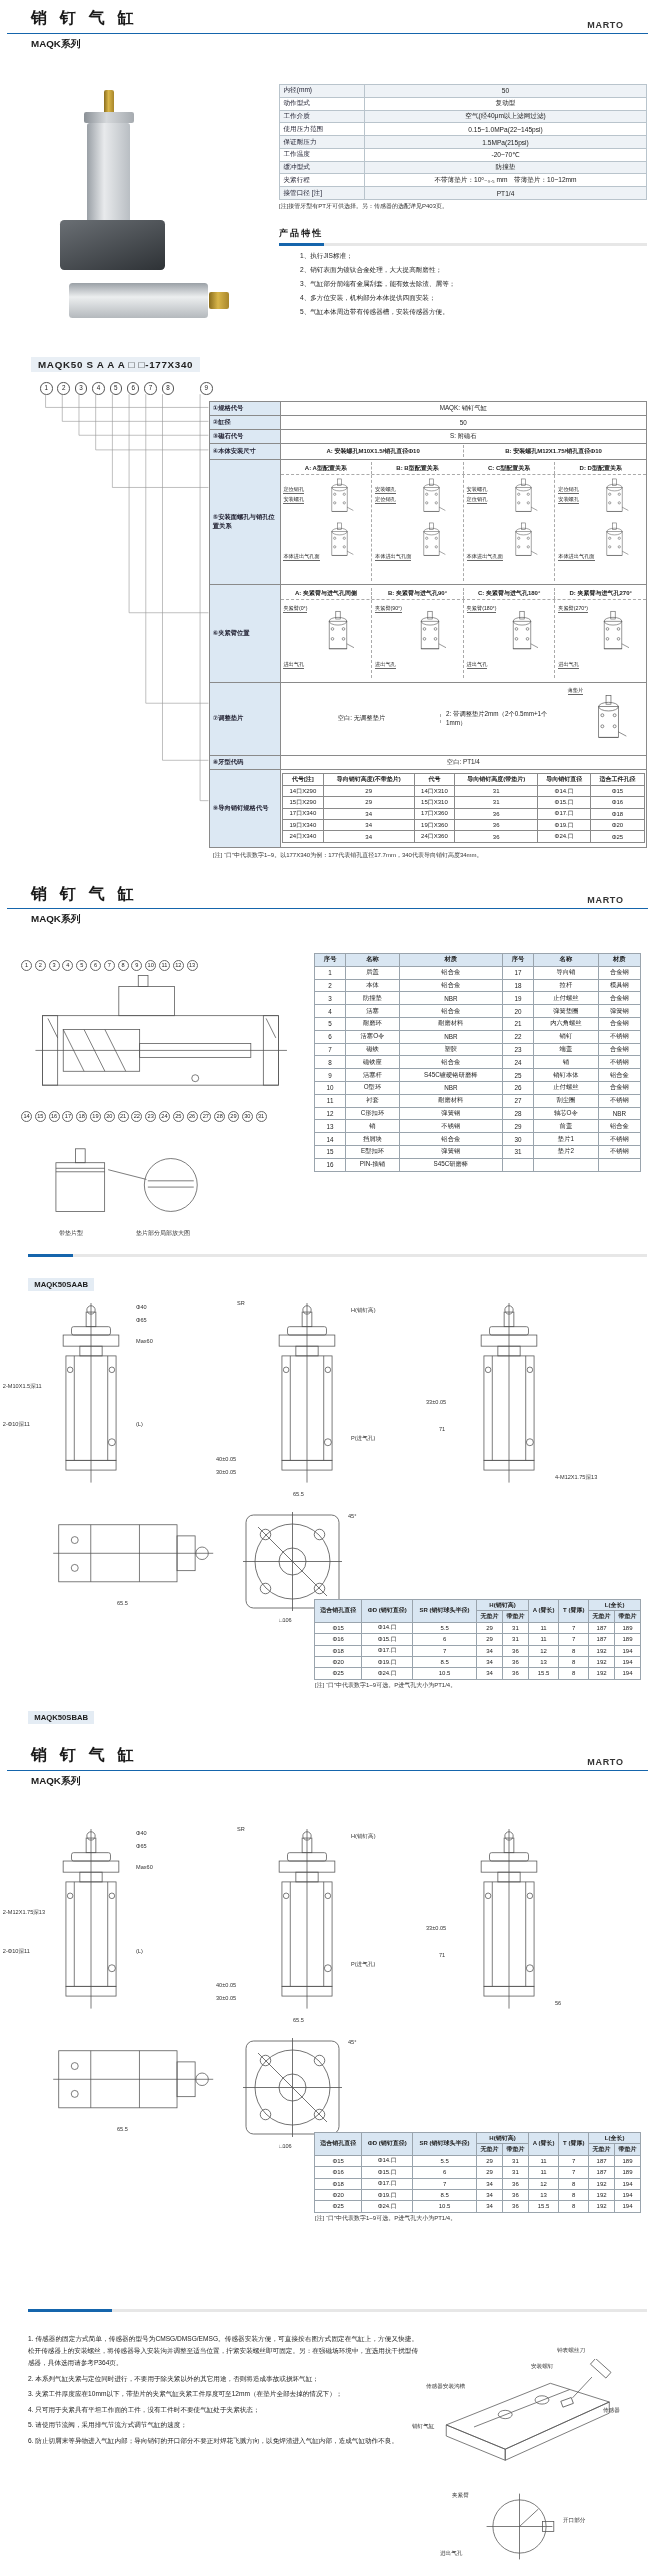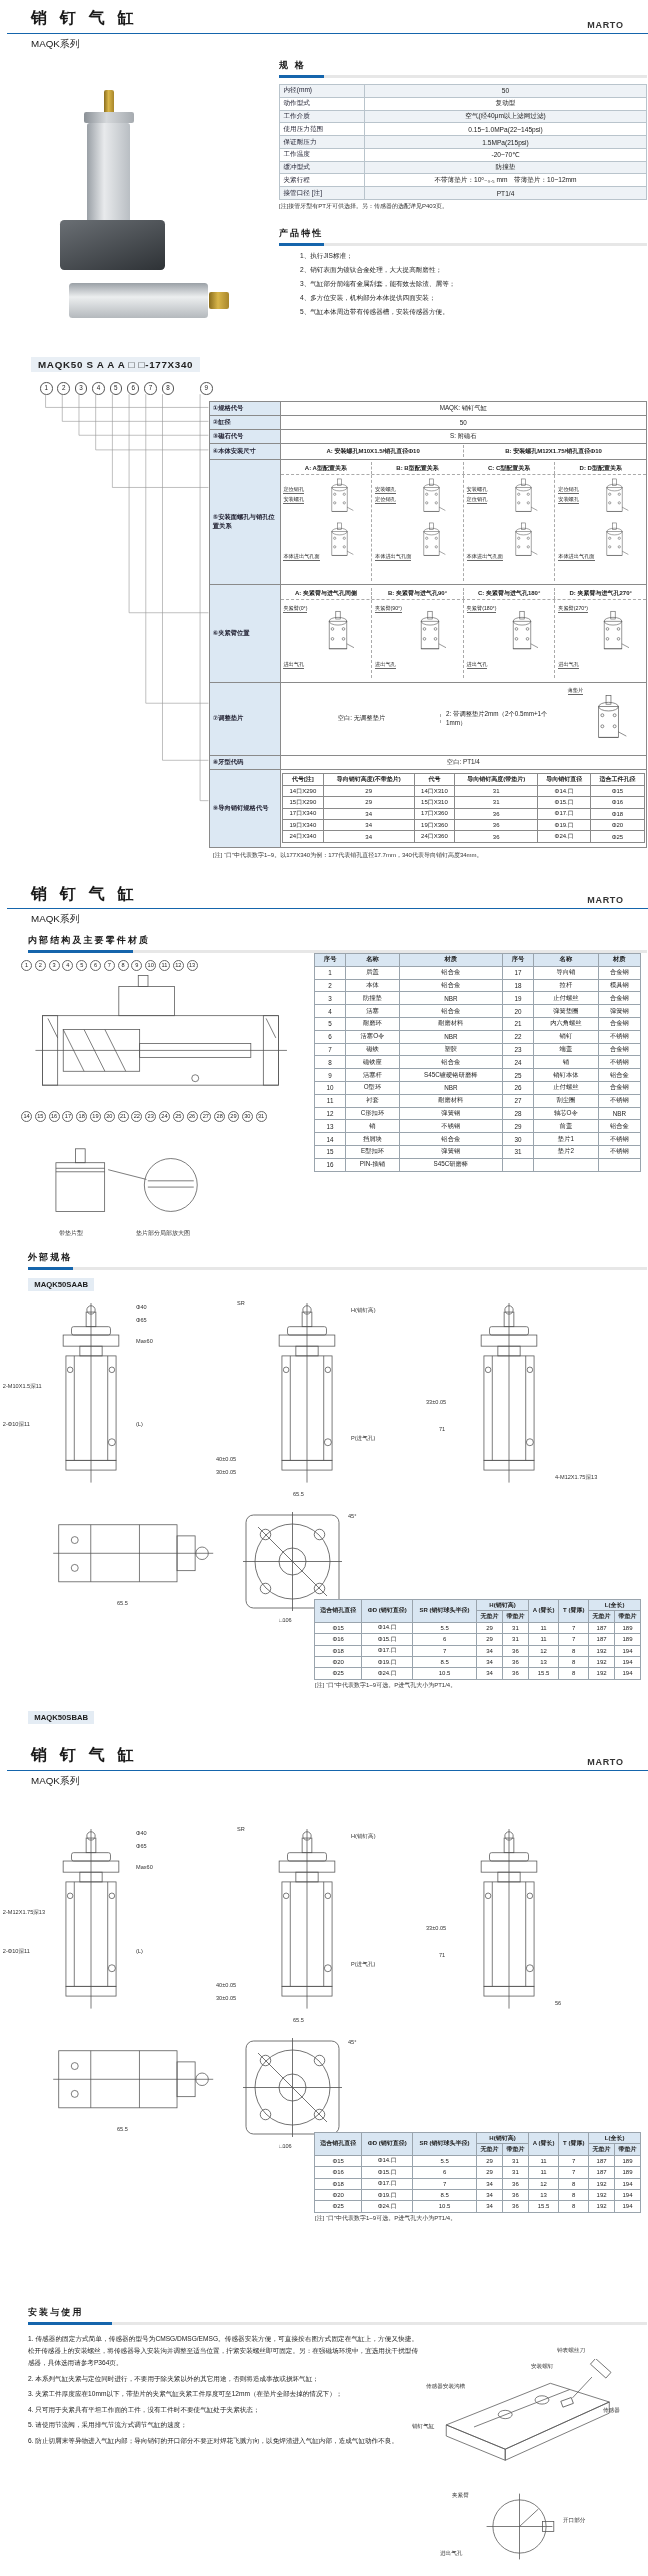--- a/index.html
+++ b/index.html
@@ -3,21 +3,21 @@
 <meta charset="utf-8">
 <style>
   html,body{margin:0;padding:0;background:#fff;}
   #doc{position:relative;width:648px;height:2576px;background:#fff;overflow:hidden;
        font-family:"Liberation Sans","DejaVu Sans",sans-serif;color:#222;}
   .abs{position:absolute;}
   
   .pg-title{font-size:16px;font-weight:bold;letter-spacing:4.2px;color:#1a1a1a;}
   .pg-brand{font-size:9px;font-weight:bold;letter-spacing:0.7px;color:#333;}
   .pg-rule{height:1.4px;background:#1565ac;}
-  .pg-series{font-size:9.8px;font-weight:normal;color:#1a1a1a;}
+  .pg-series{font-size:9.8px;font-weight:bold;color:#1a1a1a;}
   
   .sec-t{font-size:9px;font-weight:bold;letter-spacing:2.1px;color:#1a1a1a;}
   .sec-bar{height:3.5px;background:#e7e7e7;margin-top:2.8px;}
   .sec-bar span{display:block;width:45px;height:3.5px;background:#1565ac;}
   
   table{border-collapse:collapse;}
   .spec-tb{width:368px;font-size:6.6px;}
   .spec-tb td{border:0.7px solid #b9c4cc;padding:1.4px 3.5px;height:9px;}
   .spec-tb td.lab{width:77px;text-align:left;color:#223;}
   .spec-tb td.val{text-align:center;}
@@ -196,26 +196,20 @@
 
   <div class="abs" style="left:38px;top:77px;width:223px;height:244px;">
     <div class="abs ph-pin" style="left:66px;top:12.5px;width:9.8px;height:24px;"></div>
     <div class="abs ph-cap" style="left:46px;top:35px;width:50px;height:11px;"></div>
     <div class="abs ph-cyl-v" style="left:49px;top:46px;width:43px;height:105px;"></div>
     <div class="abs ph-base" style="left:21.6px;top:143px;width:105px;height:50px;"></div>
     <div class="abs ph-cyl-h" style="left:31px;top:206px;width:139px;height:35px;"></div>
     <div class="abs ph-pin" style="left:171px;top:215px;width:19.5px;height:16.7px;"></div>
   </div>
 
-  <div class="abs" style="left:279px;top:59px;width:368px;">
-    <div class="sec-t">规 格</div>
-    <div class="sec-bar">
-        <span></span>
-      </div>
-  </div>
   <table class="abs spec-tb" style="left:279px;top:84px;">
     <tbody>
       <tr>
           <td class="lab">内径(mm)</td>
           <td class="val">50</td>
         </tr>
         <tr>
           <td class="lab">动作型式</td>
           <td class="val">复动型</td>
         </tr>
@@ -484,26 +478,20 @@
       </tr>
     </tbody>
   </table>
   <div class="abs note" style="left:213px;top:851px;width:432px;">[注] “口”中代表数字1~9。以177X340为例：177代表销孔直径17.7mm，340代表导向销钉高度34mm。</div>
 
   <div class="abs pg-title" style="left:31px;top:884px;">销 钉 气 缸</div>
   <div class="abs pg-brand" style="right:24.4px;top:895px;">MARTO</div>
   <div class="abs pg-rule" style="left:7px;top:908px;width:641px;"></div>
   <div class="abs pg-series" style="left:31px;top:913px;">MAQK系列</div>
 
-  <div class="abs" style="left:28px;top:934px;width:619px;">
-    <div class="sec-t">内部结构及主要零件材质</div>
-    <div class="sec-bar">
-        <span style="width:105px;"></span>
-      </div>
-  </div>
 
   <div class="abs callouts" style="left:21px;top:960px;">
     <span class="co">1</span>
       <span class="co">2</span>
       <span class="co">3</span>
       <span class="co">4</span>
       <span class="co">5</span>
       <span class="co">6</span>
       <span class="co">7</span>
       <span class="co">8</span>
@@ -677,21 +665,20 @@
         <td>PIN-插销</td>
         <td>S45C研磨棒</td>
         <td></td>
         <td></td>
         <td></td>
       </tr>
     </tbody>
   </table>
 
   <div class="abs" style="left:28px;top:1251px;width:619px;">
-    <div class="sec-t">外部规格</div>
     <div class="sec-bar">
         <span></span>
       </div>
   </div>
   <div class="abs" style="left:28px;top:1277px;">
     <span class="model-badge">MAQK50SAAB</span>
   </div>
 
   <svg class="abs sketch" style="left:49px;top:1303px;" width="84" height="181" viewBox="0 0 120 260">
       <use href="#sym-fv"></use>
@@ -918,21 +905,20 @@
         <td>15.5</td>
         <td>8</td>
         <td>192</td>
         <td>194</td>
       </tr>
     </tbody>
   </table>
   <div class="abs note" style="left:315px;top:2214px;width:327px;">[注] “口”中代表数字1~9可选。P进气孔大小为PT1/4。</div>
 
   <div class="abs" style="left:28px;top:2306px;width:619px;">
-    <div class="sec-t">安装与使用</div>
     <div class="sec-bar">
         <span style="width:84px;"></span>
       </div>
   </div>
   <ul class="abs inst" style="left:28px;top:2333px;">
     <li>1. 传感器的固定方式简单，传感器的型号为CMSG/DMSG/EMSG。传感器安装方便，可直接按右图方式固定在气缸上，方便又快捷。松开传感器上的安装螺丝，将传感器导入安装沟并调整至适当位置，拧紧安装螺丝即可固定。另：在强磁场环境中，宜选用抗干扰型传感器，具体选用请参考P364页。</li>
       <li>2. 本系列气缸夹紧与定位同时进行，不要用于除夹紧以外的其它用途，否则将造成事故或损坏气缸；</li>
       <li>3. 夹紧工件厚度应在10mm以下，带垫片的夹紧气缸夹紧工件厚度可至12mm（在垫片全部去掉的情况下）；</li>
       <li>4. 只可用于夹紧具有平坦工作面的工件，没有工件时不要使气缸处于夹紧状态；</li>
       <li>5. 请使用节流阀，采用排气节流方式调节气缸的速度；</li>

